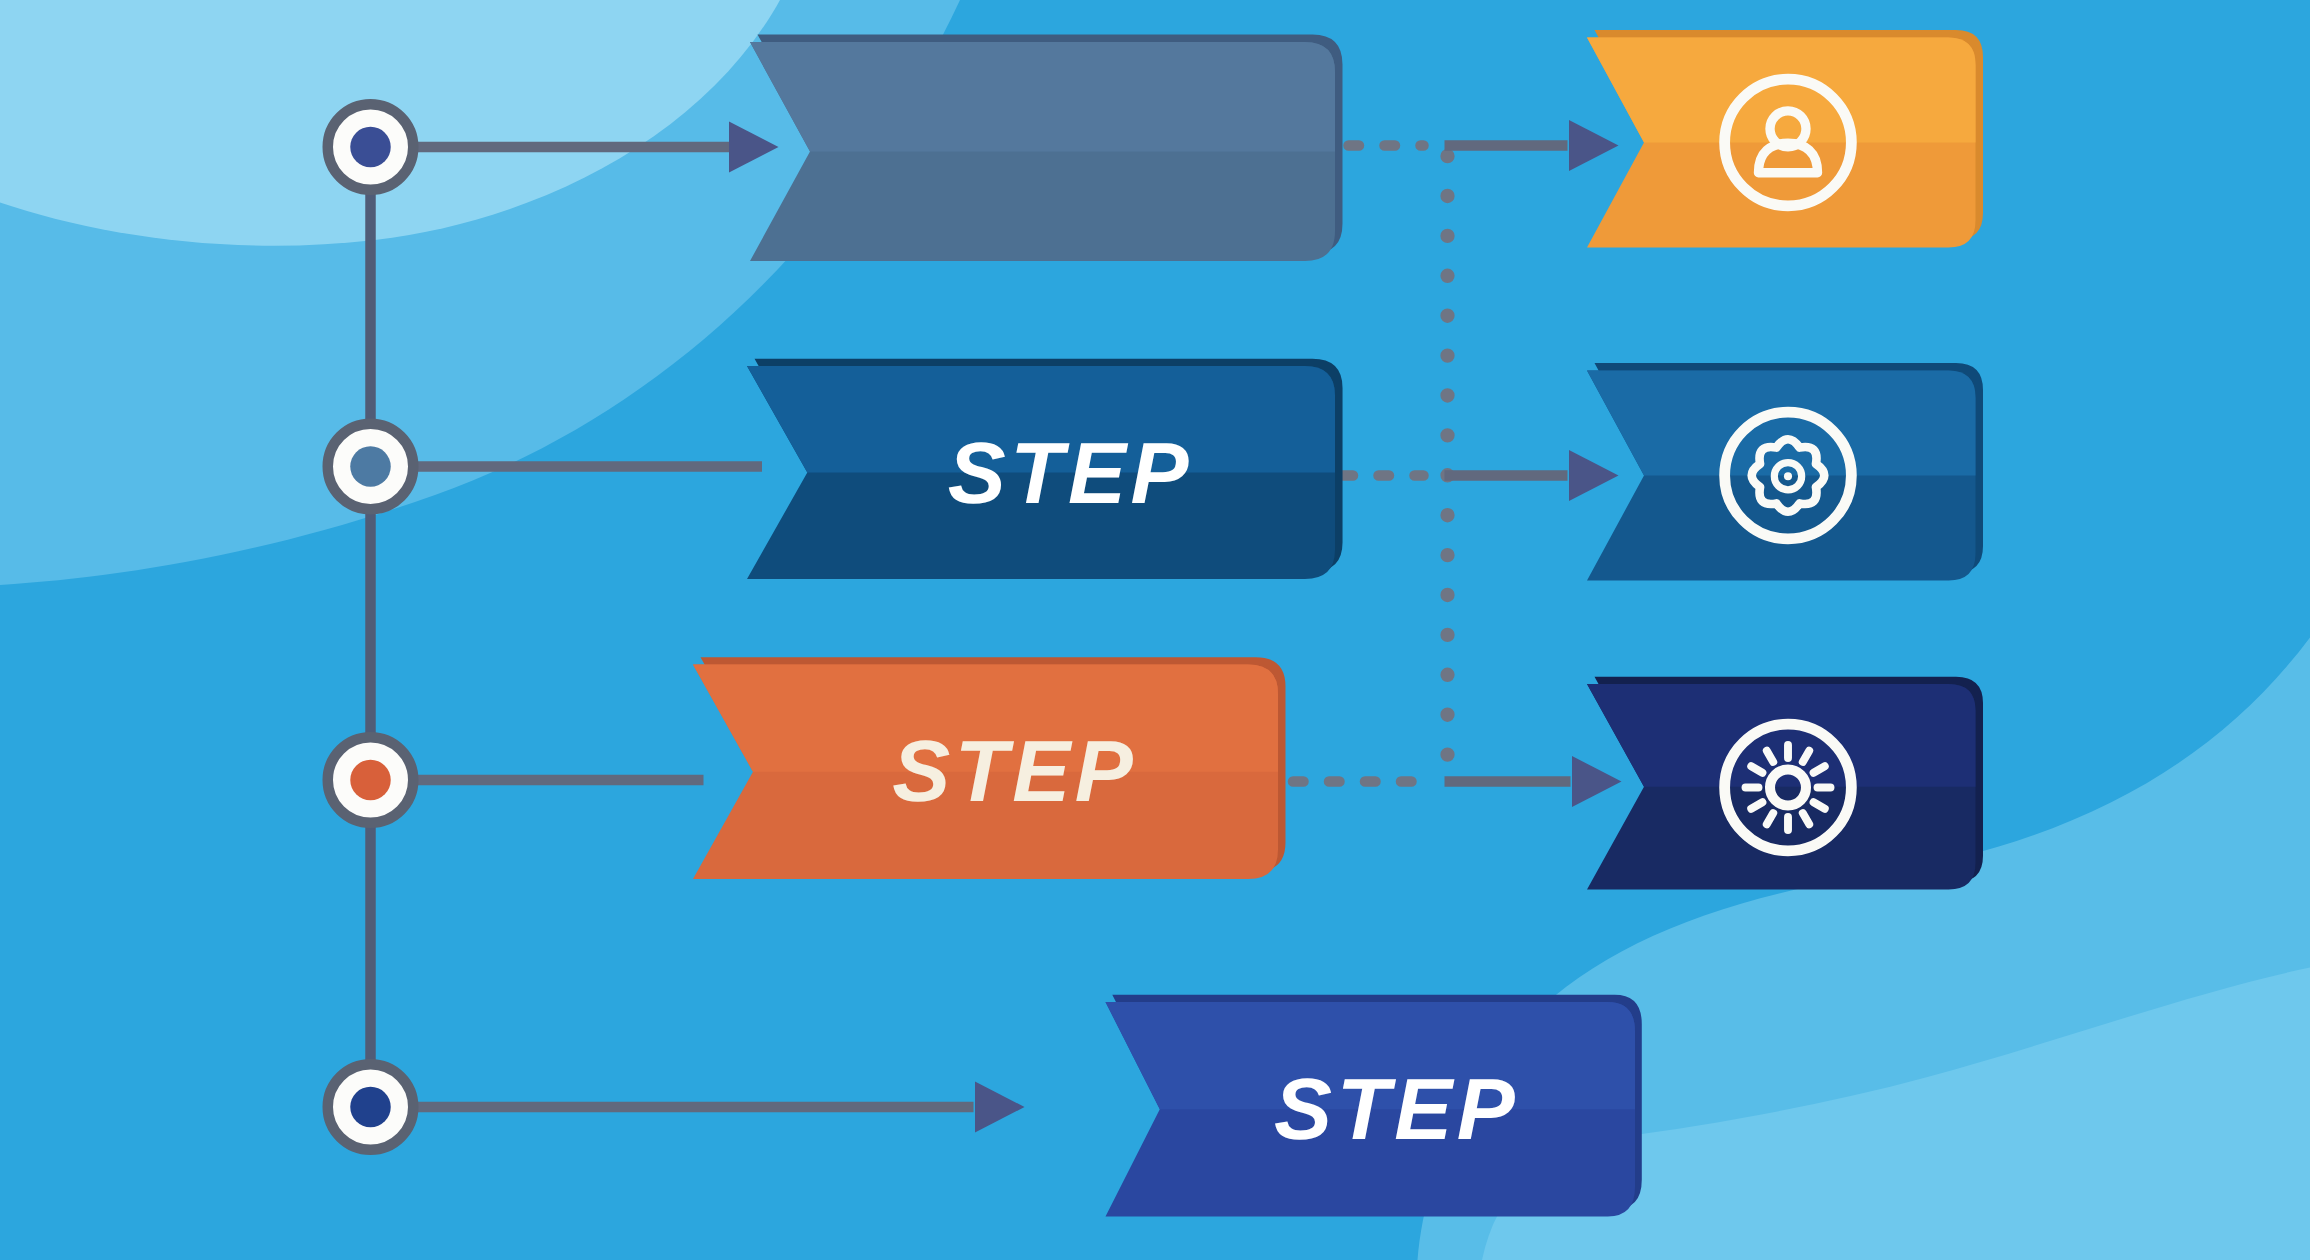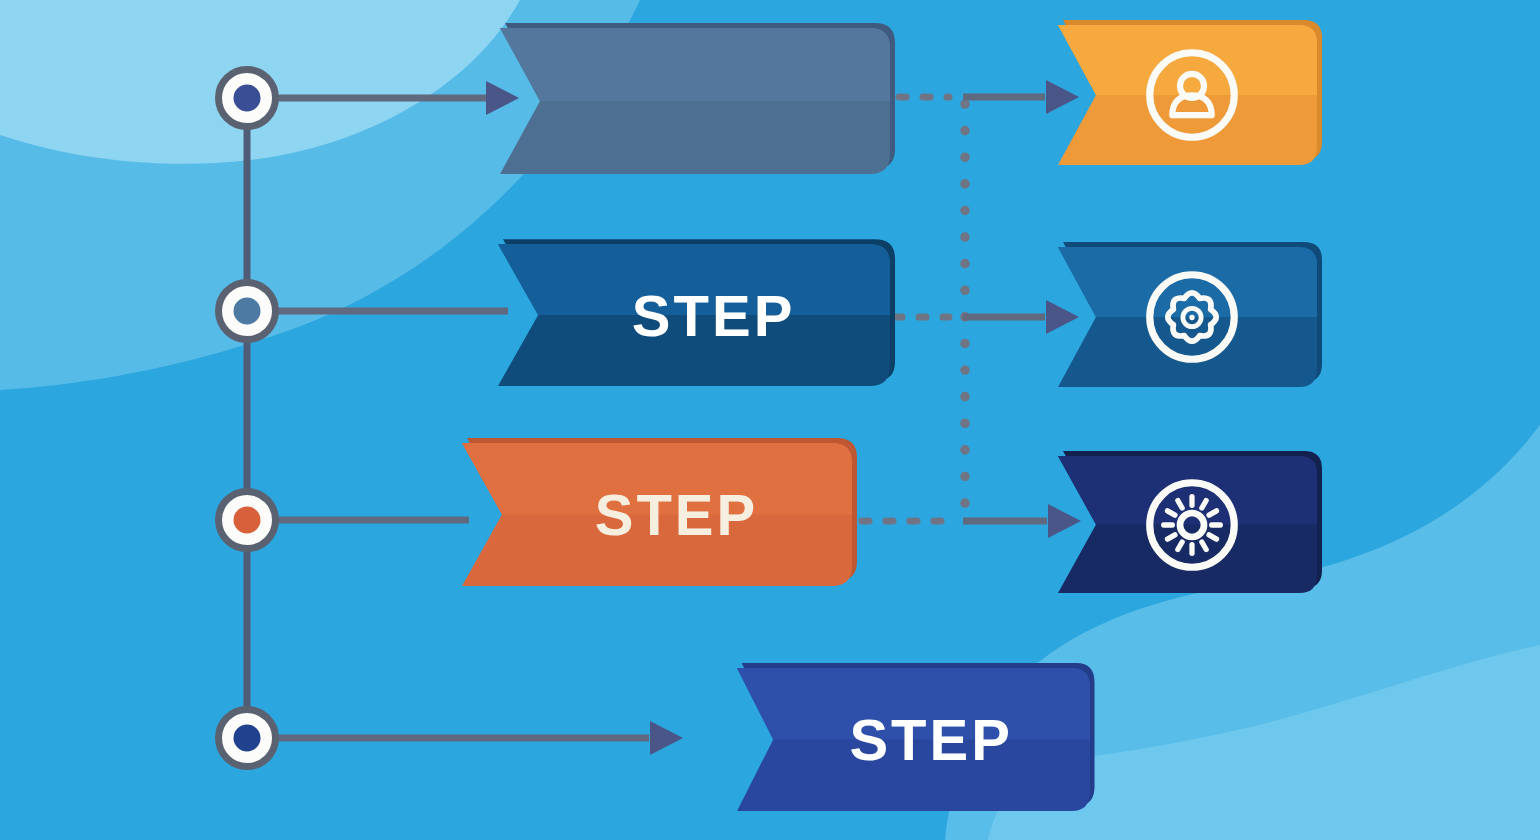--- a/index.html
+++ b/index.html
@@ -1,17 +1,17 @@
 <!DOCTYPE html>
 <html><head>
 <meta charset="utf-8">
 <style>
   html,body{margin:0;padding:0;background:#2CA6DE;}
   .stage{position:relative;width:1540px;height:840px;overflow:hidden;
-         font-family:"Liberation Sans",sans-serif;}
+         font-family:"Liberation Sans",sans-serif;font-style:italic;}
   .stage svg.layer{position:absolute;left:0;top:0;}
   .banner{position:absolute;}
   .banner > svg{position:absolute;left:0;top:0;width:100%;height:100%;overflow:visible;}
   .banner-label{position:absolute;left:12%;right:2%;top:0;bottom:0;
         display:flex;align-items:center;justify-content:center;
         font-size:58px;font-weight:bold;letter-spacing:3px;color:#FFFFFF;
         user-select:none;}
   .banner-label.cream{color:#F6EFE0;}
   .icon-wrap{position:absolute;left:86px;top:50%;transform:translateY(-50%);
         width:96px;height:96px;}

